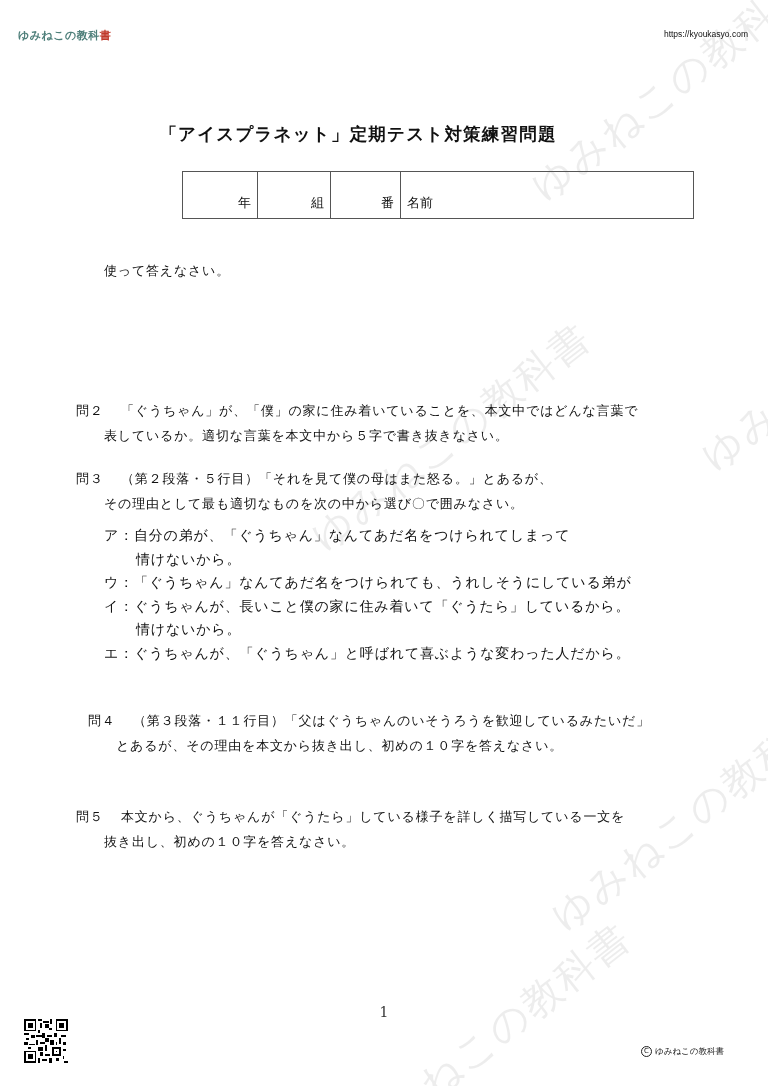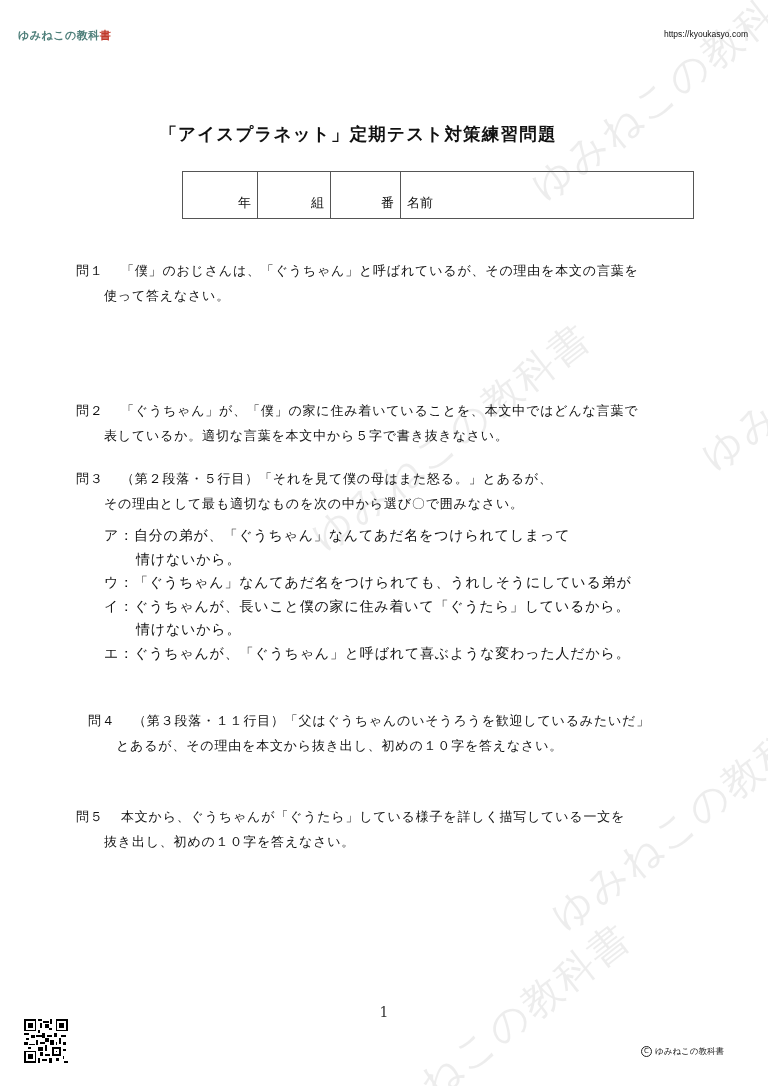--- a/index.html
+++ b/index.html
@@ -155,21 +155,20 @@
         <tr>
       <td class="c1"><span>年</span></td>
       <td class="c2"><span>組</span></td>
       <td class="c3"><span>番</span></td>
       <td class="c4"><span>名前</span></td>
     </tr>
   </tbody>
     </table>
 
   <div class="q" style="top:258px;">
-    <div class="line"><span class="num">問１</span><span>「僕」のおじさんは、「ぐうちゃん」と呼ばれているが、その理由を本文の言葉を</span></div>
     <div class="line indent">使って答えなさい。</div>
   </div>
 
   <div class="q" style="top:358px;margin-top:40px;">
     <div class="line"><span class="num">問２</span><span>「ぐうちゃん」が、「僕」の家に住み着いていることを、本文中ではどんな言葉で</span></div>
     <div class="line indent">表しているか。適切な言葉を本文中から５字で書き抜きなさい。</div>
   </div>
 
   <div class="q" style="top:466px;">
     <div class="line"><span class="num">問３</span><span>（第２段落・５行目）「それを見て僕の母はまた怒る。」とあるが、</span></div>

